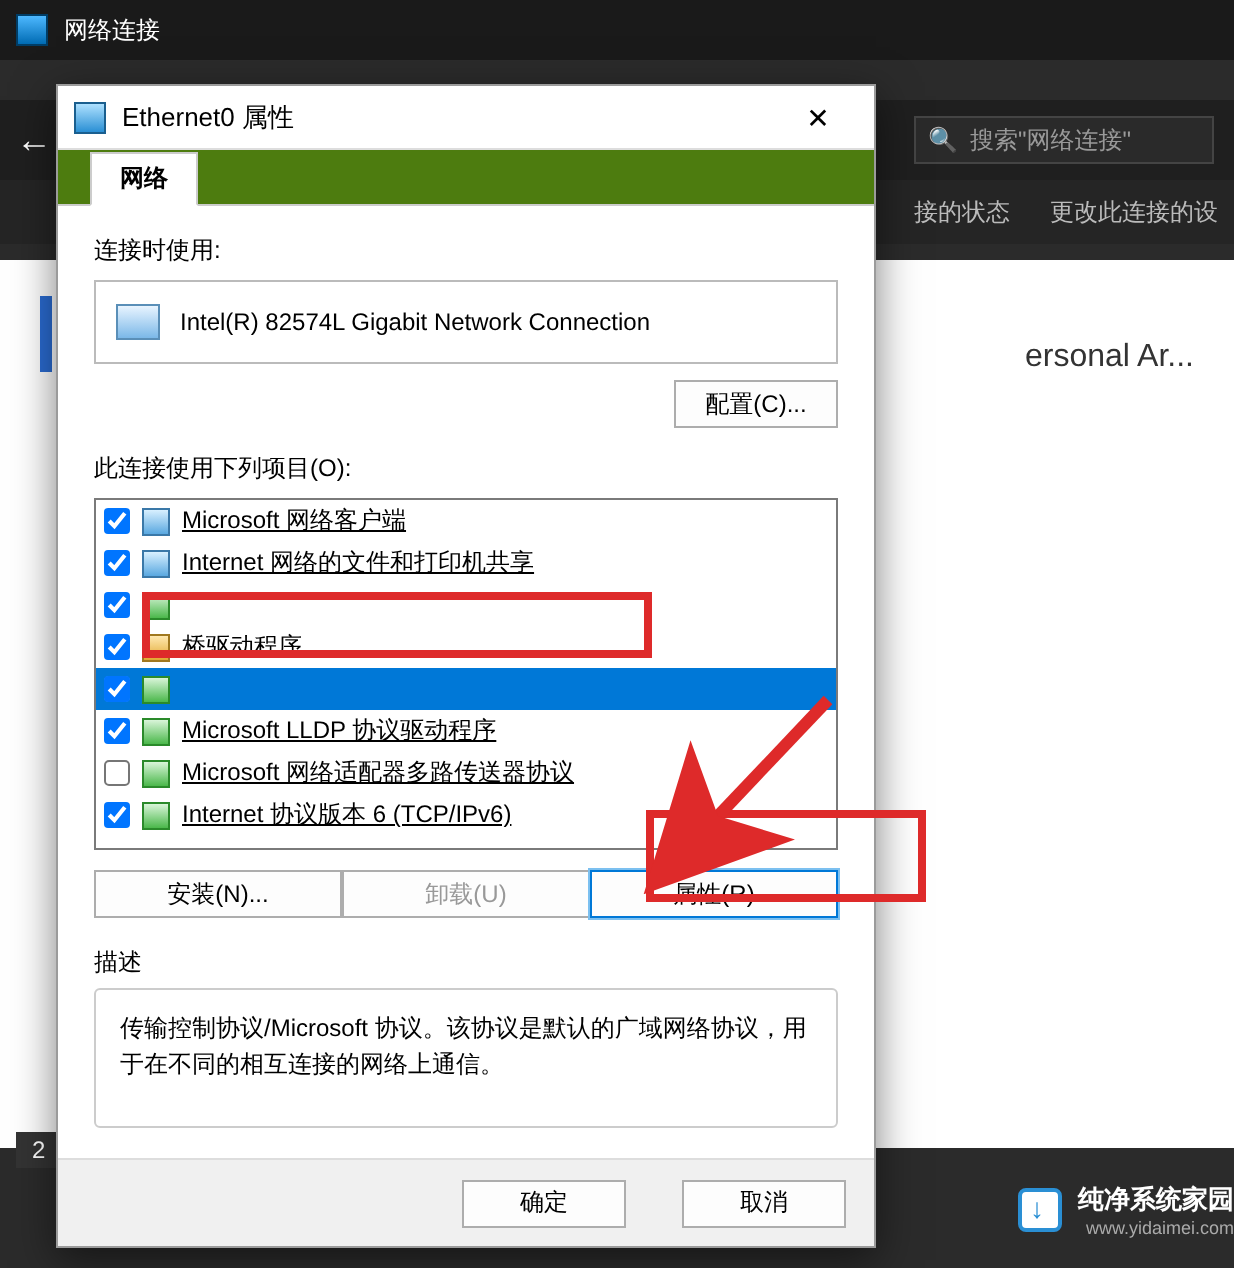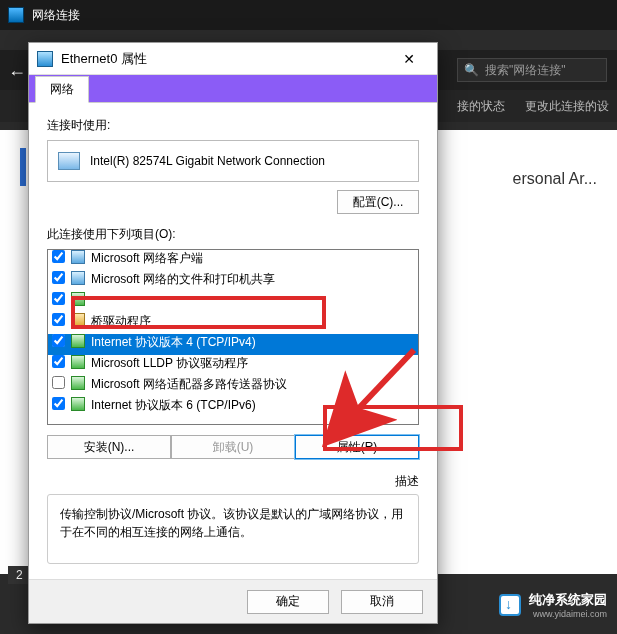--- a/index.html
+++ b/index.html
@@ -96,21 +96,21 @@
   }
   .bg-body .leftbar {
     position: absolute;
     top: 18px; left: 20px;
     width: 6px; height: 38px;
     background: #2a6bd1;
   }
   .footer {
     position: absolute;
     bottom: 15px;
-    right: 10px;
+    right: 0;
     color: #fff;
     display: flex;
     align-items: center;
     font-size: 13px;
     z-index: 3;
   }
   .footer .logo {
     width: 22px; height: 22px;
     border: 2px solid #2a8fd4;
     border-radius: 4px;
@@ -169,25 +169,26 @@
   }
   .dlg-title .t { flex: 1; font-size: 13px; }
   .dlg-title .close {
     width: 40px;
     text-align: center;
     font-size: 14px;
     cursor: pointer;
   }
   .tab-strip {
     height: 28px;
-    background: #8b5cf6;
+    background: #4d7c0f;
     border-bottom: 1px solid #ccc;
     display: flex;
     align-items: flex-end;
-    padding-left: 6px;
+    padding-left: 16px;
+    font-weight: bold;
   }
   .tab {
     background: #fff;
     border: 1px solid #ccc;
     border-bottom: 1px solid #fff;
     padding: 4px 14px;
     font-size: 12px;
     position: relative;
     top: 1px;
   }
@@ -228,22 +229,24 @@
   .list-frame {
     border: 1px solid #7a7a7a;
     height: 176px;
     overflow-y: auto;
     margin-bottom: 10px;
     background: #fff;
     position: relative;
   }
   .list-item {
     display: flex;
+    align-items: center;
     height: 21px;
     padding: 0 4px;
+    text-decoration: underline;
   }
   .list-item.selected {
     background: #0078d7;
     color: #fff;
   }
   .list-item input[type=checkbox] {
     margin-right: 6px;
     width: 13px; height: 13px;
   }
   .list-item .li-icon {
@@ -262,37 +265,37 @@
     pointer-events: none;
     z-index: 6;
   }
   .rb1 { top: 253px; left: 42px; width: 255px; height: 33px; }
   .rb2 { top: 362px; left: 294px; width: 140px; height: 46px; }
   .triple-btn .w-btn.highlighted { border: 1px solid #0078d7; outline: 1px solid #7cc0f0; }
 
   .desc-group {
     margin-top: 6px;
   }
-  .desc-group .legend { font-size: 12px; margin-bottom: 4px; text-align: right; }
+  .desc-group .legend { font-size: 12px; margin-bottom: 4px; }
   .desc-group .body {
     border: 1px solid #ccc;
     border-radius: 3px;
     padding: 10px 12px;
     font-size: 12px;
     line-height: 1.5;
     min-height: 70px;
   }
   .dlg-footer {
     height: 44px;
     background: #f0f0f0;
     border-top: 1px solid #ddd;
     display: flex;
     justify-content: flex-end;
     align-items: center;
-    gap: 12px;
+    gap: 28px;
     padding: 0 14px;
   }
 
   
   .arrow {
     position: absolute;
     z-index: 7;
     pointer-events: none;
   }
   .arrow svg { overflow: visible; }
@@ -357,35 +360,34 @@
     <div class="sec-label">此连接使用下列项目(O):</div>
     <div class="list-frame" id="itemlist">
         <div class="list-item">
           <input type="checkbox" checked="" style="">
           <span class="li-icon client"></span>
           <span>Microsoft 网络客户端</span>
         </div>
         <div class="list-item">
           <input type="checkbox" checked="" style="">
           <span class="li-icon client"></span>
-          <span>Microsoft 网络的文件和打印机共享</span>
+          <span>Internet 网络的文件和打印机共享</span>
         </div>
         <div class="list-item">
           <input type="checkbox" checked="" style="">
           <span class="li-icon proto"></span>
         </div>
         <div class="list-item">
           <input type="checkbox" checked="" style="">
           <span class="li-icon drv"></span>
           <span>桥驱动程序</span>
         </div>
         <div class="list-item selected">
           <input type="checkbox" checked="" style="">
           <span class="li-icon proto"></span>
-          <span>Internet 协议版本 4 (TCP/IPv4)</span>
         </div>
         <div class="list-item">
           <input type="checkbox" checked="" style="">
           <span class="li-icon proto"></span>
           <span>Microsoft LLDP 协议驱动程序</span>
         </div>
         <div class="list-item">
           <input type="checkbox" style="">
           <span class="li-icon proto"></span>
           <span>Microsoft 网络适配器多路传送器协议</span>

